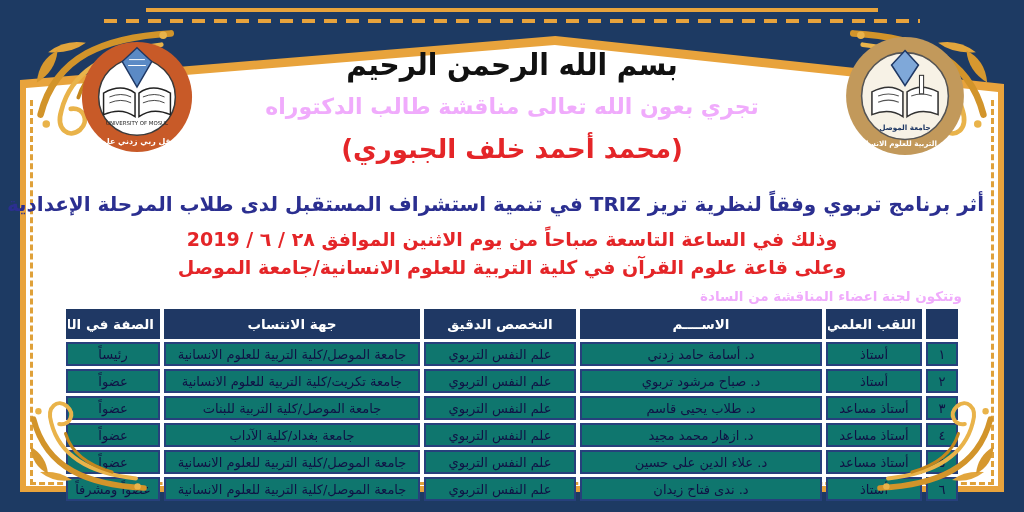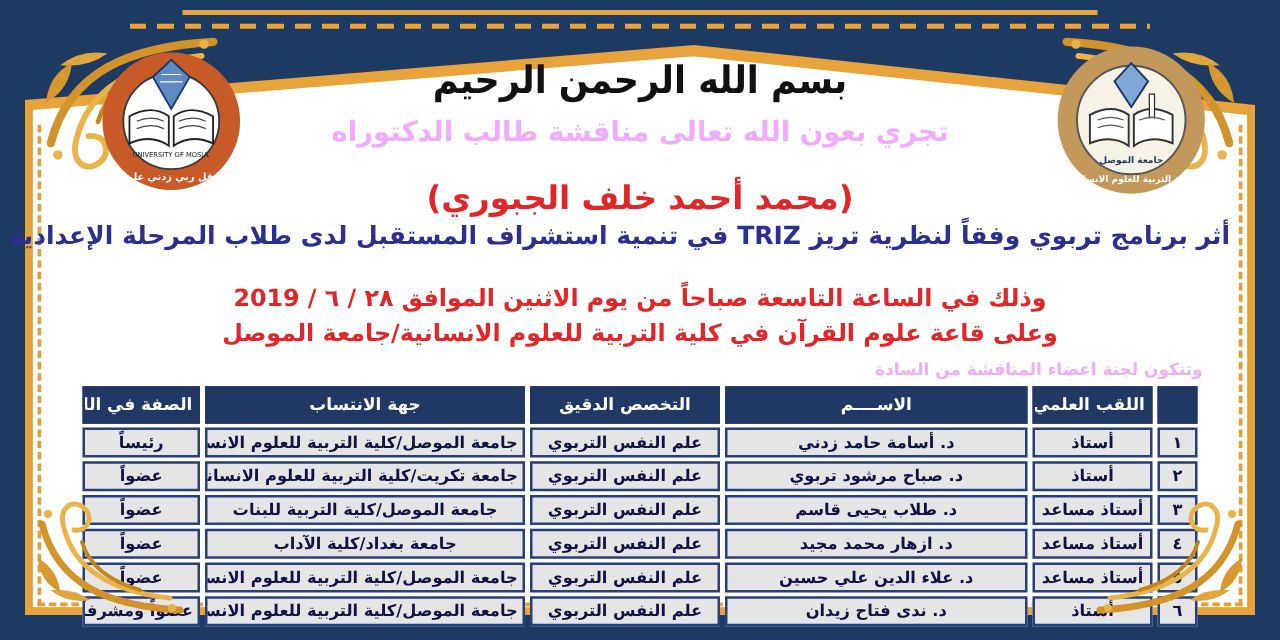--- a/index.html
+++ b/index.html
@@ -32,33 +32,33 @@
   
   .logo{position:absolute;z-index:6;}
   .logo.left{top:36px;left:78px;}
   .logo.right{top:34px;left:843px;}
 
   
   .t{position:absolute;left:40px;right:40px;text-align:center;direction:rtl;z-index:4;
      font-weight:bold;white-space:nowrap;}
   .bismillah{top:48px;font-size:28px;color:#111;letter-spacing:-1px;transform:scaleY(1.08);}
   .line1{top:94px;font-size:22px;color:#f0abfc;}
-  .candidate{top:144px;font-size:26px;color:#E42528;}
+  .candidate{top:134px;font-size:26px;color:#E42528;}
   .line2{top:165px;font-size:14px;color:#0B0B0B;}
-  .thesis{top:176px;font-size:20px;color:#2B2F90;}
+  .thesis{top:192px;font-size:20px;color:#2B2F90;}
   .schedule{top:228px;font-size:19px;color:#E42528;}
   .venue{top:256px;font-size:19px;color:#E42528;}
   .intro{top:288px;left:auto;right:62px;font-size:13.5px;color:#f0abfc;text-align:right;}
 
   
   .tbl-wrap{position:absolute;top:306px;left:62px;width:900px;z-index:4;direction:rtl;}
   table{width:900px;border-collapse:separate;border-spacing:4px 3px;table-layout:fixed;}
   th{background:#1F3864;color:#FFFFFF;font-weight:bold;font-size:13.5px;height:26px;
      border:2px solid #1F3864;padding:0 4px;white-space:nowrap;overflow:hidden;}
-  td{background:#e5e5e5;color:#101245;font-weight:bold;font-size:13px;height:20px;
+  td{background:#0f766e;color:#101245;font-weight:normal;font-size:13px;height:20px;
      border:2px solid #27407C;text-align:center;padding:0 4px;white-space:nowrap;overflow:hidden;}
   col.c-num{width:32px;} col.c-title{width:96px;} col.c-name{width:242px;}
   col.c-spec{width:152px;} col.c-aff{width:256px;} col.c-role{width:94px;}
 </style>
 </head>
 <body>
 
 <div id="poster">
 
   <div class="gold-line-solid"></div>

